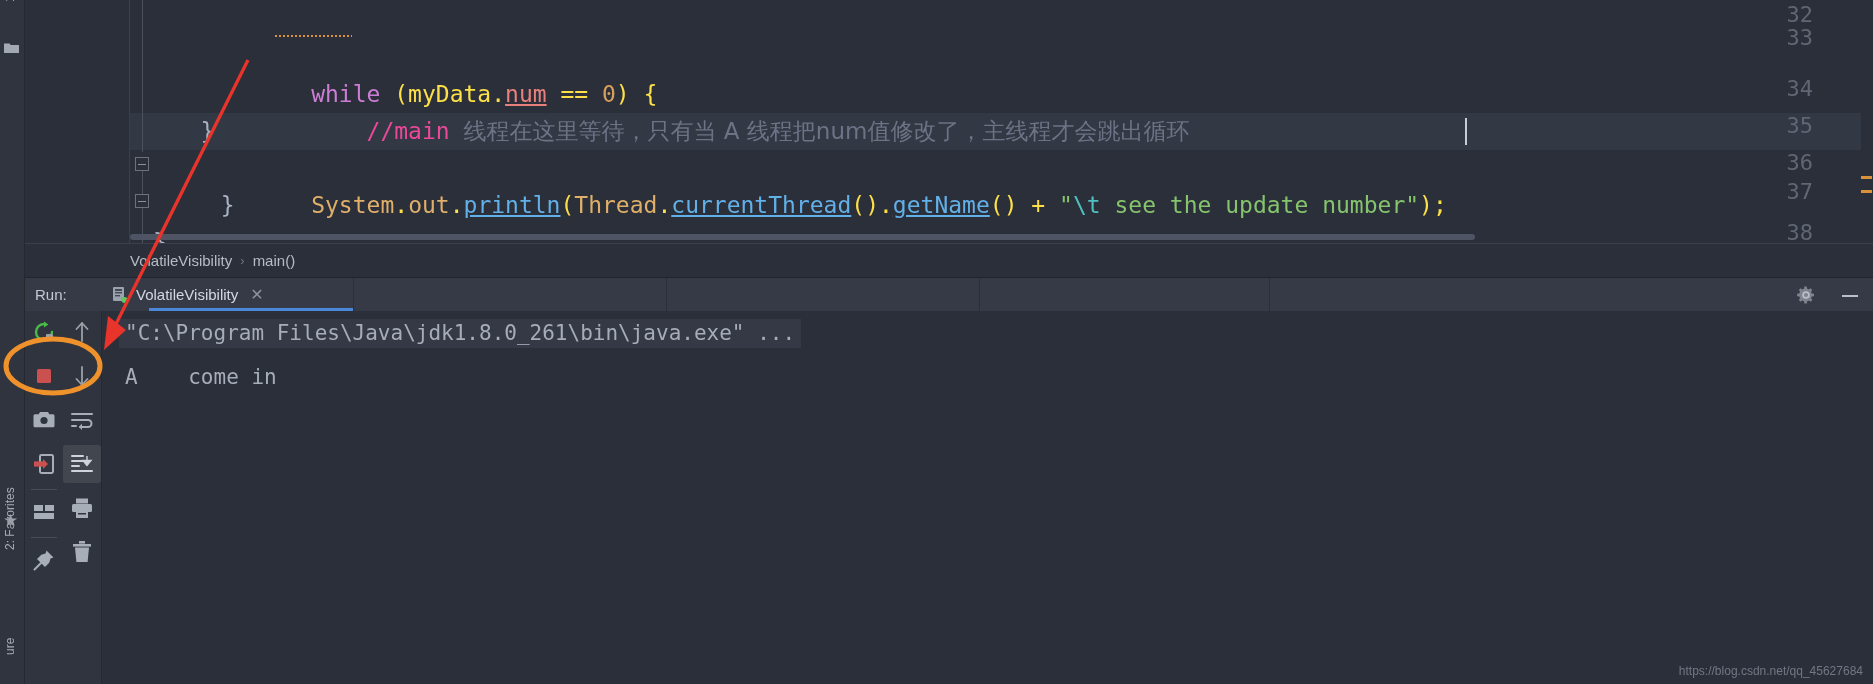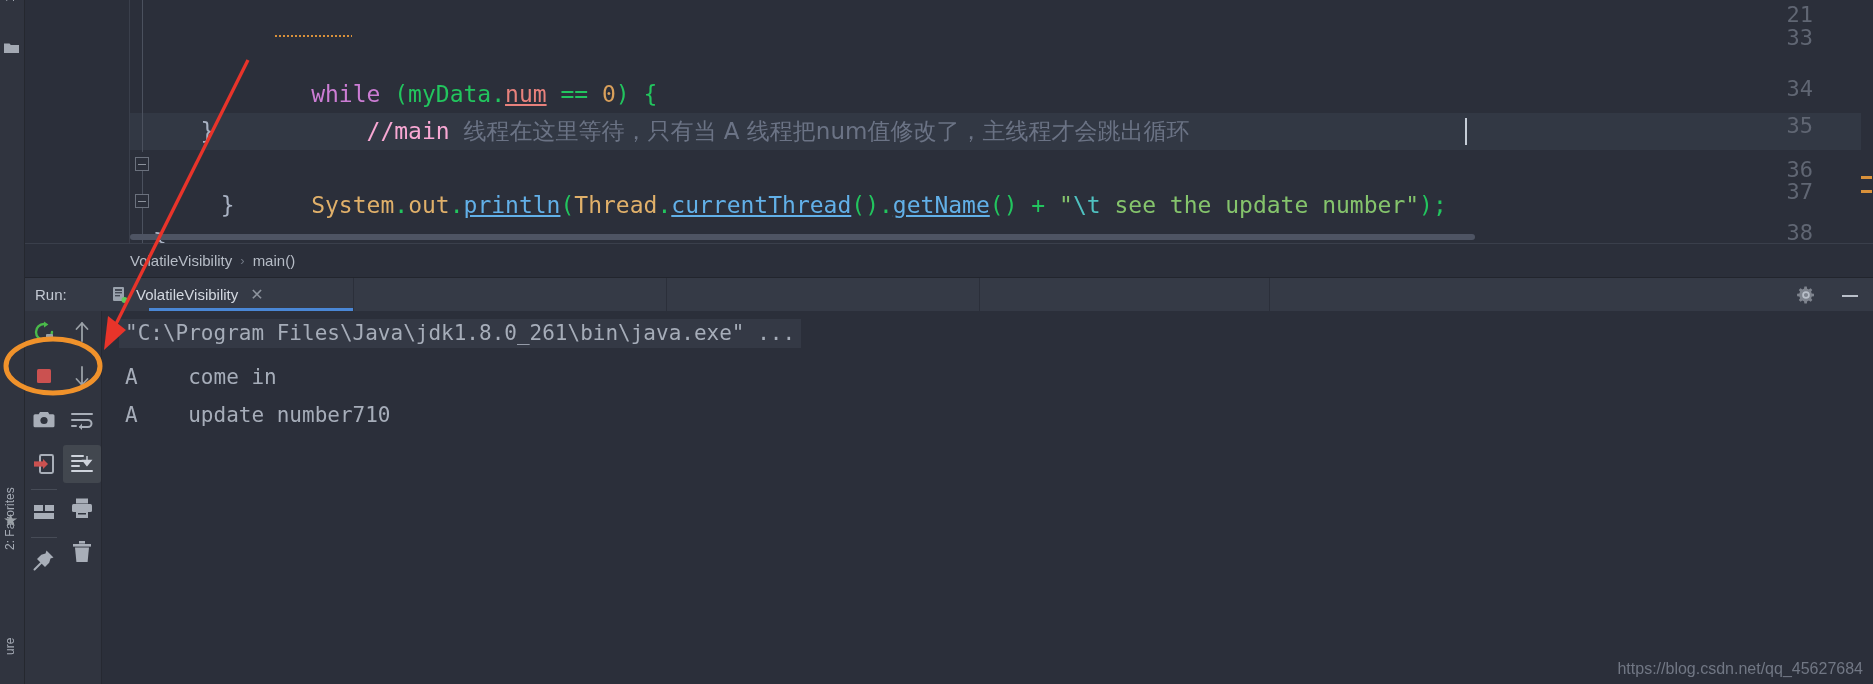--- a/index.html
+++ b/index.html
@@ -88,22 +88,22 @@
   }
   .code-line .txt { position: absolute; left: 120px; }
   .hl-row {
     position: absolute; left: 0; right: 0; height: 37px;
     background: #323844;
   }
 
   .kw      { color: #cc7dd4; }
   .field   { color: #e8817c; text-decoration: underline; }
   .num     { color: #d9a05b; }
-  .punct   { color: #22c55e; margin-top: 16px; }
-  .cmt     { color: #f9a8d4; }
+  .punct   { color: #fde047; margin-top: 16px; }
+  .cmt     { color: #ec4899; }
   .cmt-cjk { color: #6b7385; font-family: "DejaVu Sans", sans-serif; }
   .cls     { color: #e0b06a; }
   .mth     { color: #62b0e8; text-decoration: underline; }
   .str     { color: #85c46c; }
   .esc     { color: #4fc1c0; }
   .brace   { color: #a9b2c3; }
 
   .squiggle {
     position: absolute;
     height: 4px;
@@ -216,21 +216,21 @@
     color: #a6adb9;
     white-space: pre;
   }
   .console-line.cmd {
     background: #343945;
     padding: 2px 6px 3px 6px;
     left: 16px;
   }
   .watermark {
     position: absolute; right: 10px; bottom: 6px;
-    color: #717784; font-size: 16px;
+    color: #717784; font-size: 12px;
     font-family: "Liberation Sans", sans-serif;
   }
 
   
   .anno { position: absolute; left: 0; top: 0; width: 1873px; height: 684px; pointer-events: none; }
 
   
   svg { display:block; }
 </style>
 </head>
@@ -249,25 +249,25 @@
     <div class="rail-star-icon">★</div>
     <div class="vtext up rail-struct">ure</div>
   </div>
 
   <div class="editor">
     <div class="hl-row" style="top:113px"></div>
 
     <div class="gutter"></div>
     <div class="gutter-sep"></div>
 
-    <div class="ln" style="top:2px">21</div>
+    <div class="ln" style="top:2px">32</div>
     <div class="ln" style="top:25px">33</div>
     <div class="ln" style="top:76px">34</div>
     <div class="ln" style="top:113px">35</div>
-    <div class="ln" style="top:157px">36</div>
+    <div class="ln" style="top:150px">36</div>
     <div class="ln" style="top:179px">37</div>
     <div class="ln" style="top:220px">38</div>
 
     <div class="foldline" style="top:0px; height:152px;"></div>
     <div class="fold" style="top:157px"></div>
     <div class="foldline" style="top:171px; height:23px;"></div>
     <div class="fold" style="top:194px"></div>
     <div class="foldline" style="top:208px; height:35px;"></div>
 
     <div class="code-line" style="top:2px">
@@ -427,21 +427,20 @@
           <rect x="2" y="4" width="18" height="2.6" fill="#a8aeb8"></rect>
           <rect x="8" y="1" width="6" height="2.6" fill="#a8aeb8"></rect>
           <path d="M4 7.5h14l-1.4 14.5H5.4z" fill="#a8aeb8"></path>
         </svg>
       </div>
     </div>
 
     <div class="console">
       <div class="console-line cmd" style="top:8px;">"C:\Program Files\Java\jdk1.8.0_261\bin\java.exe" ...</div>
       <div class="console-line" style="top:54px;">A    come in</div>
-      <div class="console-line" style="top:92px;">A    update number710</div>
     </div>
 
     <div class="watermark">https://blog.csdn.net/qq_45627684</div>
   </div>
 
   <svg class="anno" viewBox="0 0 1873 684">
     <g>
       <line x1="248" y1="60" x2="113" y2="330" stroke="#e8342a" stroke-width="3.4"></line>
       <path d="M104 350 L108 316 L126 330 Z" fill="#e8342a"></path>
     </g>

